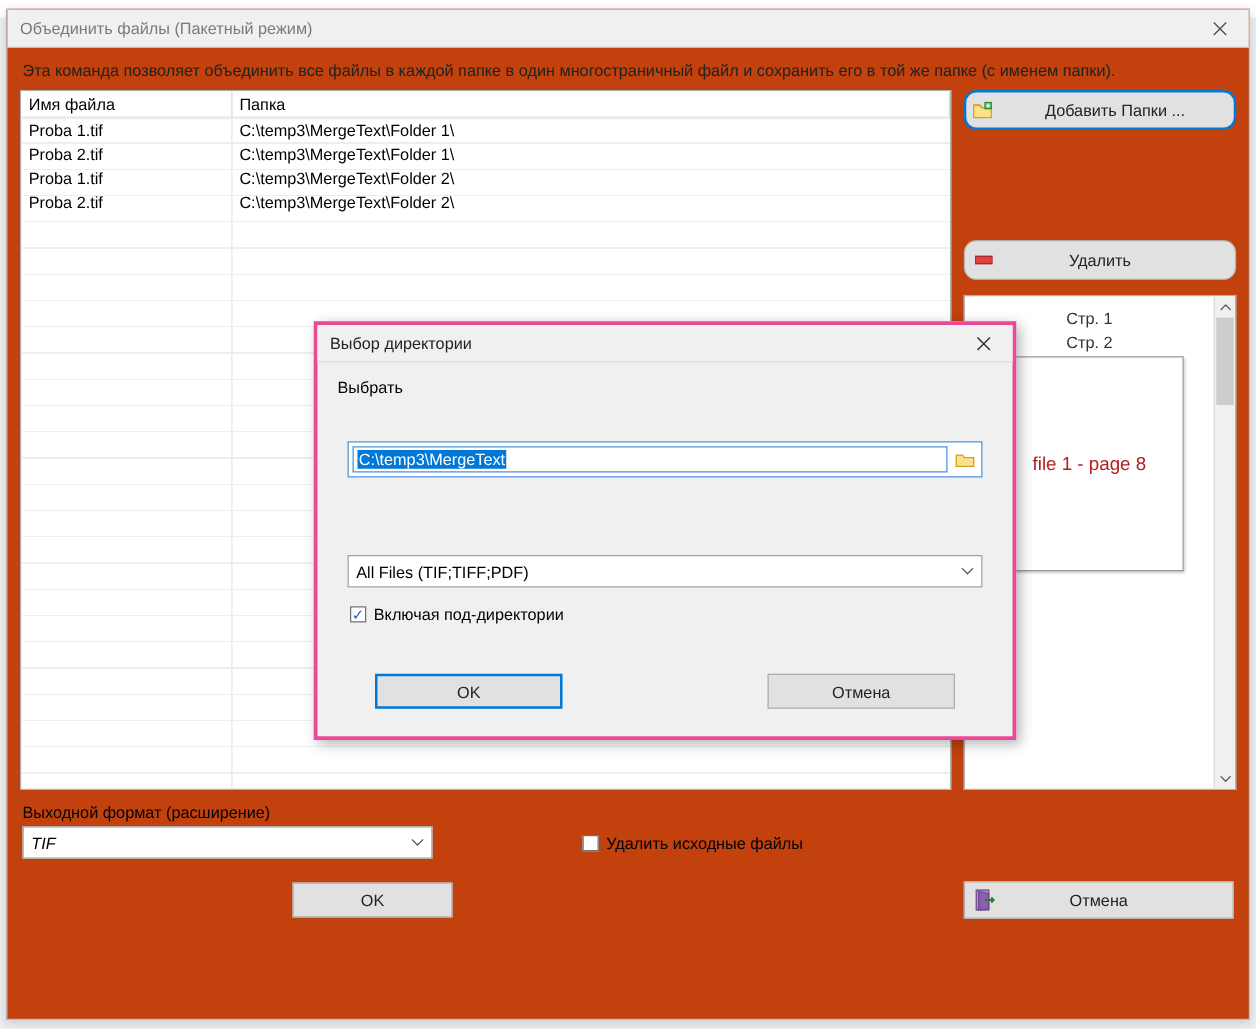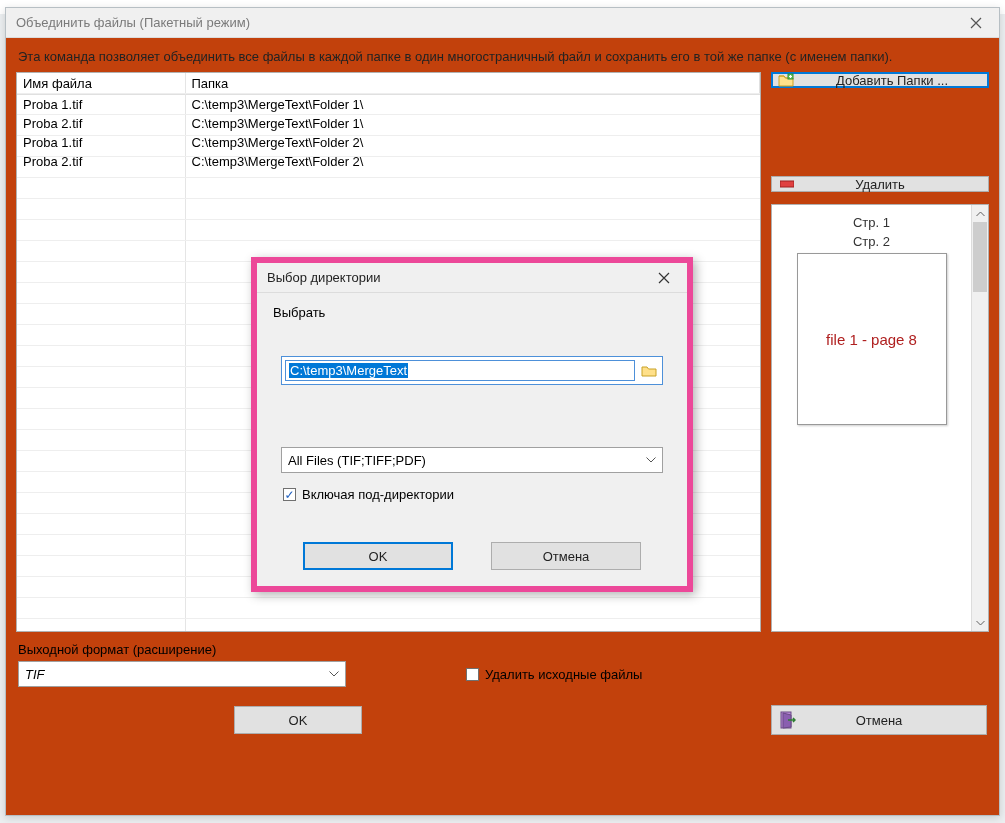--- a/index.html
+++ b/index.html
@@ -19,21 +19,21 @@
   .file-table table { width:100%; border-collapse:collapse; table-layout:fixed; }
   .file-table th { text-align:left; font-weight:400; padding:3px 6px; background:#fff; border-bottom:1px solid #e0e0e0; border-right:1px solid #e0e0e0; }
   .file-table td { padding:2px 6px; border-right:1px solid transparent; white-space:nowrap; }
   .grid-lines { position:absolute; top:0; left:0; right:0; bottom:0; pointer-events:none;
                 background:repeating-linear-gradient(to bottom, transparent 0, transparent 20px, #eee 20px, #eee 21px); }
   .col-sep { position:absolute; top:0; bottom:0; left:168px; width:1px; background:#e5e5e5; }
 
   .side { width:218px; margin-left:10px; display:flex; flex-direction:column; }
   .btn { border:1px solid #adadad; background:#e1e1e1; padding:4px 6px; display:flex; align-items:center; justify-content:center; gap:8px; cursor:pointer; position:relative; color:#222; }
   .btn.active { border:2px solid #0078d7; padding:3px 5px; }
-  .side .btn { width:100%; height:16px; }
+  .side .btn { width:100%; height:32px;border-radius:10px; }
   .side .add { margin-bottom:88px; }
   .side .add .txt { flex:1; text-align:center; }
   .side .delete .txt { flex:1; text-align:center; }
   .side .delete { margin-bottom:12px; }
 
   .preview-pane { flex:1; border:1px solid #b1b1b1; background:#fff; position:relative; display:flex; overflow:hidden; }
   .preview-scroll { flex:1; overflow:hidden; padding:8px 6px; }
   .preview-page-label { text-align:center; color:#333; margin:2px 0 4px 0; }
   .thumb { width:150px; height:172px; margin:0 auto 28px auto; border:1px solid #999; box-shadow:1px 1px 2px rgba(0,0,0,.2); display:flex; align-items:center; justify-content:center; color:#b02020; font-size:15px; }
   .scrollbar { width:17px; background:#f0f0f0; border-left:1px solid #dcdcdc; position:relative; }
@@ -48,21 +48,21 @@
   .chk { display:inline-flex; align-items:center; gap:6px; }
   .chk .box { width:13px; height:13px; border:1px solid #707070; background:#fff; display:flex; align-items:center; justify-content:center; }
   .chk .box.checked::after { content:"✓"; color:#2060c0; font-size:12px; line-height:1; }
 
   .footer-buttons { display:flex; justify-content:flex-end; gap:0; padding:18px 12px 12px 12px; align-items:center; }
   .footer-buttons .ok-main { width:128px; height:28px; margin:0 auto; }
   .footer-buttons .cancel-main { width:216px; height:30px; display:flex; align-items:center; justify-content:center; position:relative; }
   .footer-buttons .cancel-main .icon { position:absolute; left:8px; }
 
   
-  .subdlg { position:absolute; left:245px; top:249px; width:442px; height:335px; background:#f0f0f0; border:6px solid #ec4899; box-shadow:3px 3px 10px rgba(0,0,0,.3); }
+  .subdlg { position:absolute; left:245px; top:249px; width:562px; height:335px; background:#f0f0f0; border:3px solid #ec4899; box-shadow:3px 3px 10px rgba(0,0,0,.3); }
   .subdlg .titlebar { color:#222; font-weight:400; }
   .subdlg .content { padding:12px 16px 0 16px; }
   .subdlg .label { margin-bottom:10px; }
   .subpath-row { border:1px solid #4d90d9; background:#fff; padding:3px; display:flex; align-items:center; margin:0 8px 0 8px; }
   .subpath-row .inner { flex:1; border:1px solid #4d90d9; background:#fff; padding:2px 3px; outline:none; }
   .subpath-row .inner .hl { background:#0078d7; color:#fff; padding:0 1px; }
   .subpath-row .folder-btn { width:20px; height:18px; margin-left:4px; display:flex; align-items:center; justify-content:center; cursor:pointer; }
   .subdlg .filter { margin:62px 8px 0 8px; }
   .subdlg .chkrow { margin:14px 16px 0 10px; }
   .subdlg .btn-row { display:flex; justify-content:space-between; padding:40px 30px 0 30px; }

